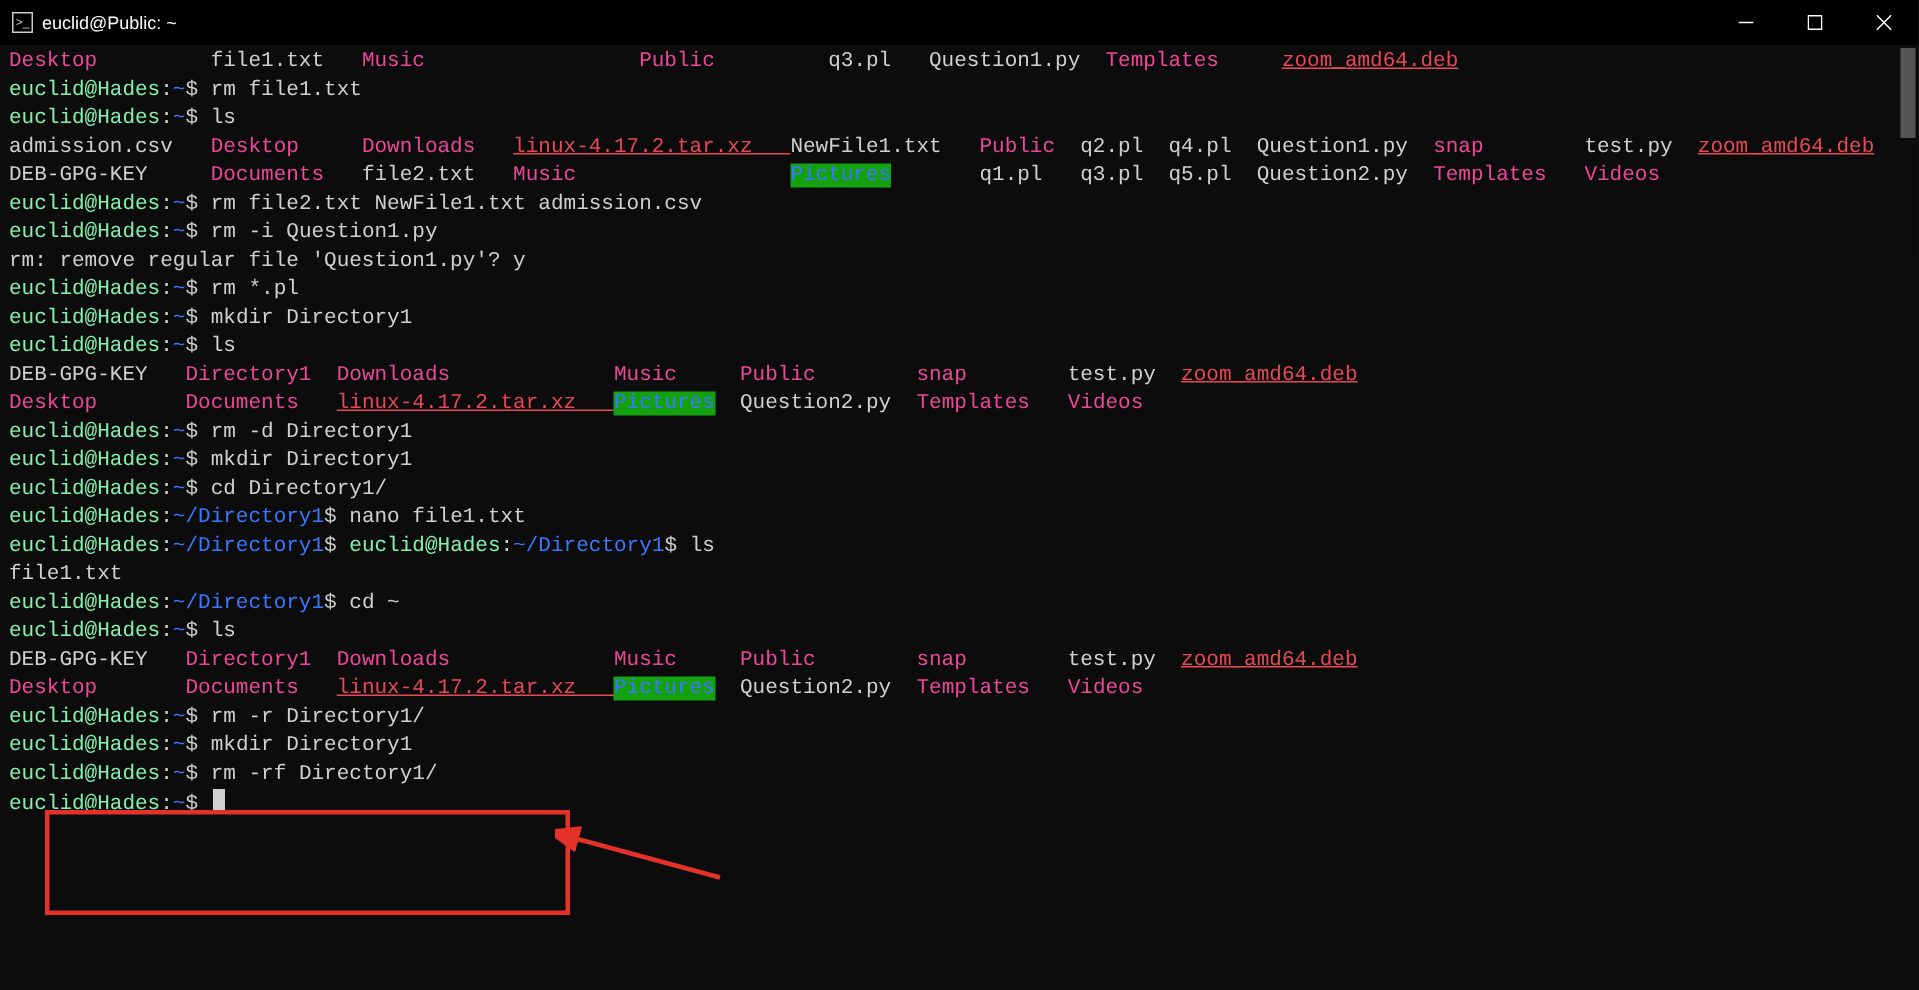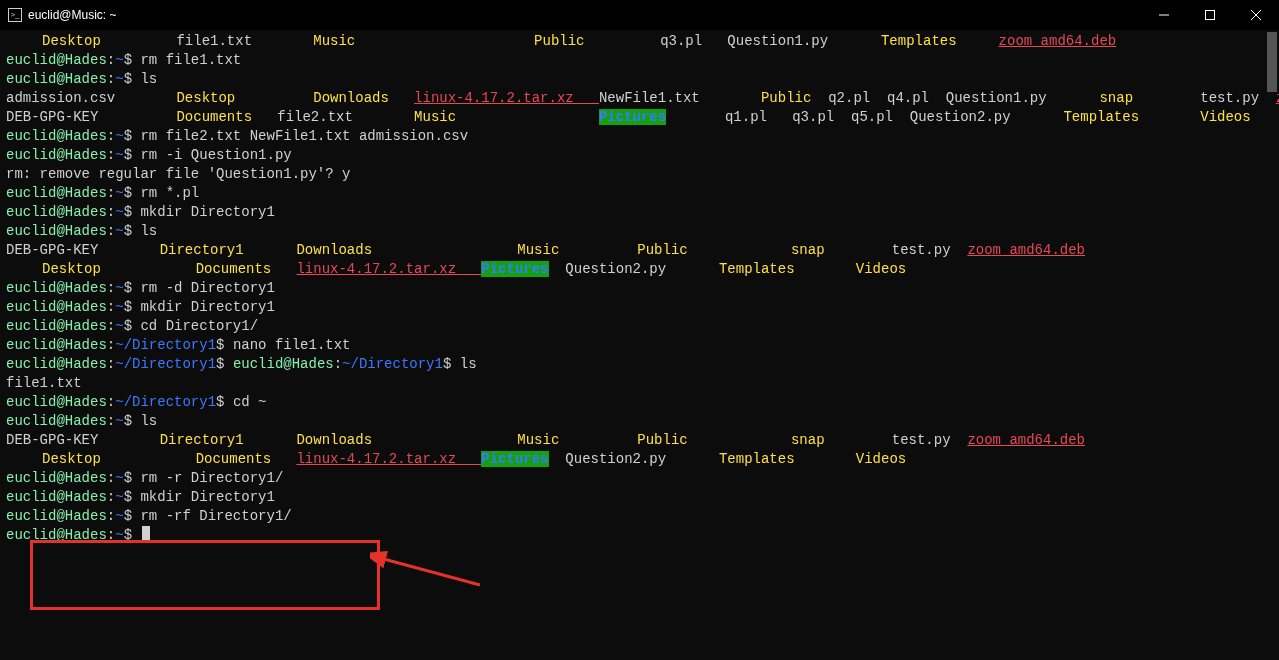--- a/index.html
+++ b/index.html
@@ -49,24 +49,24 @@
     height: 630px;
     line-height: 19px;
     white-space: pre;
     letter-spacing: 0;
     position: relative;
     overflow: hidden;
   }
   .line { display: block; white-space: pre; }
   .prompt-user { color: #86efac; }
   .prompt-path { color: #3b78ff; }
-  .fg-blue { color: #fde047; margin-left: 36px; }
+  .fg-blue { color: #ec4899; }
   .fg-red { color: #e74856; text-decoration: underline; }
   .fg-white { color: #d0d0d0; }
-  .bg-green { background: #13a10e; color: #3b78ff; padding: 0; font-weight: bold; }
+  .bg-green { background: #13a10e; color: #3b78ff; padding: 0; }
   .cursor {
     display: inline-block;
     width: 8px; height: 15px;
     background: #d0d0d0;
     vertical-align: -2px;
     margin-left: 2px;
   }
   .scrollbar {
     position: absolute;
     right: 2px;
@@ -92,21 +92,21 @@
     height: 40px;
     pointer-events: none;
   }
 </style>
 </head>
 <body>
 
 <div class="titlebar">
   <div class="titlebar-left">
     <span class="title-icon">&gt;_</span>
-    <span>euclid@Music: ~</span>
+    <span>euclid@Public: ~</span>
   </div>
   <div class="titlebar-controls">
     <div class="tb-btn">
       <svg viewBox="0 0 10 10">
           <line x1="0" y1="5" x2="10" y2="5" stroke="#fff" stroke-width="1"></line>
         </svg>
     </div>
     <div class="tb-btn">
       <svg viewBox="0 0 10 10">
           <rect x="0.5" y="0.5" width="9" height="9" fill="none" stroke="#fff" stroke-width="1"></rect>

